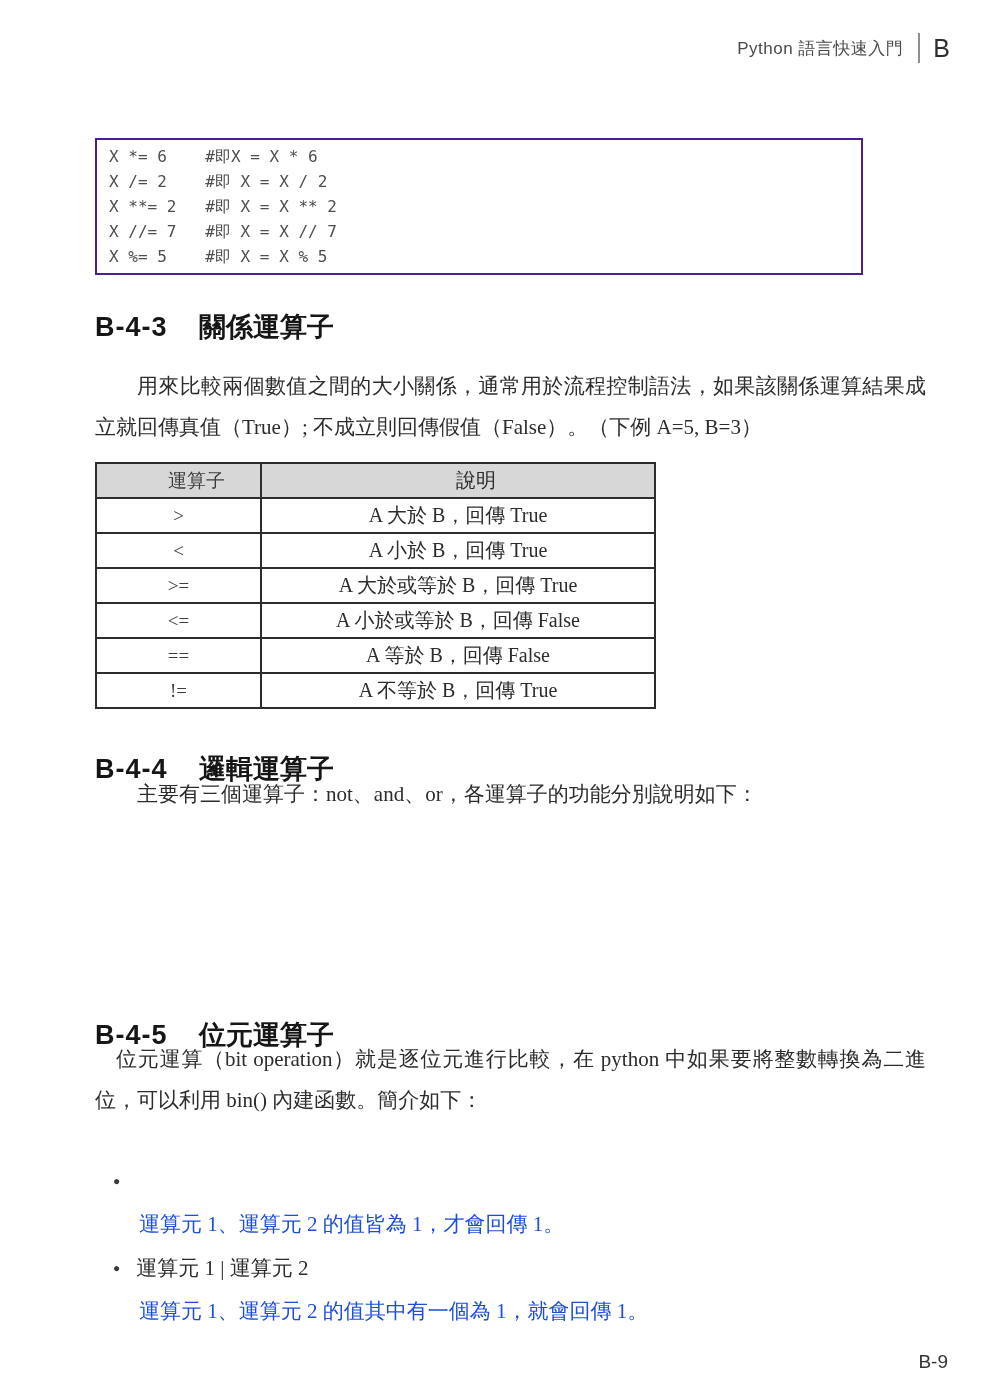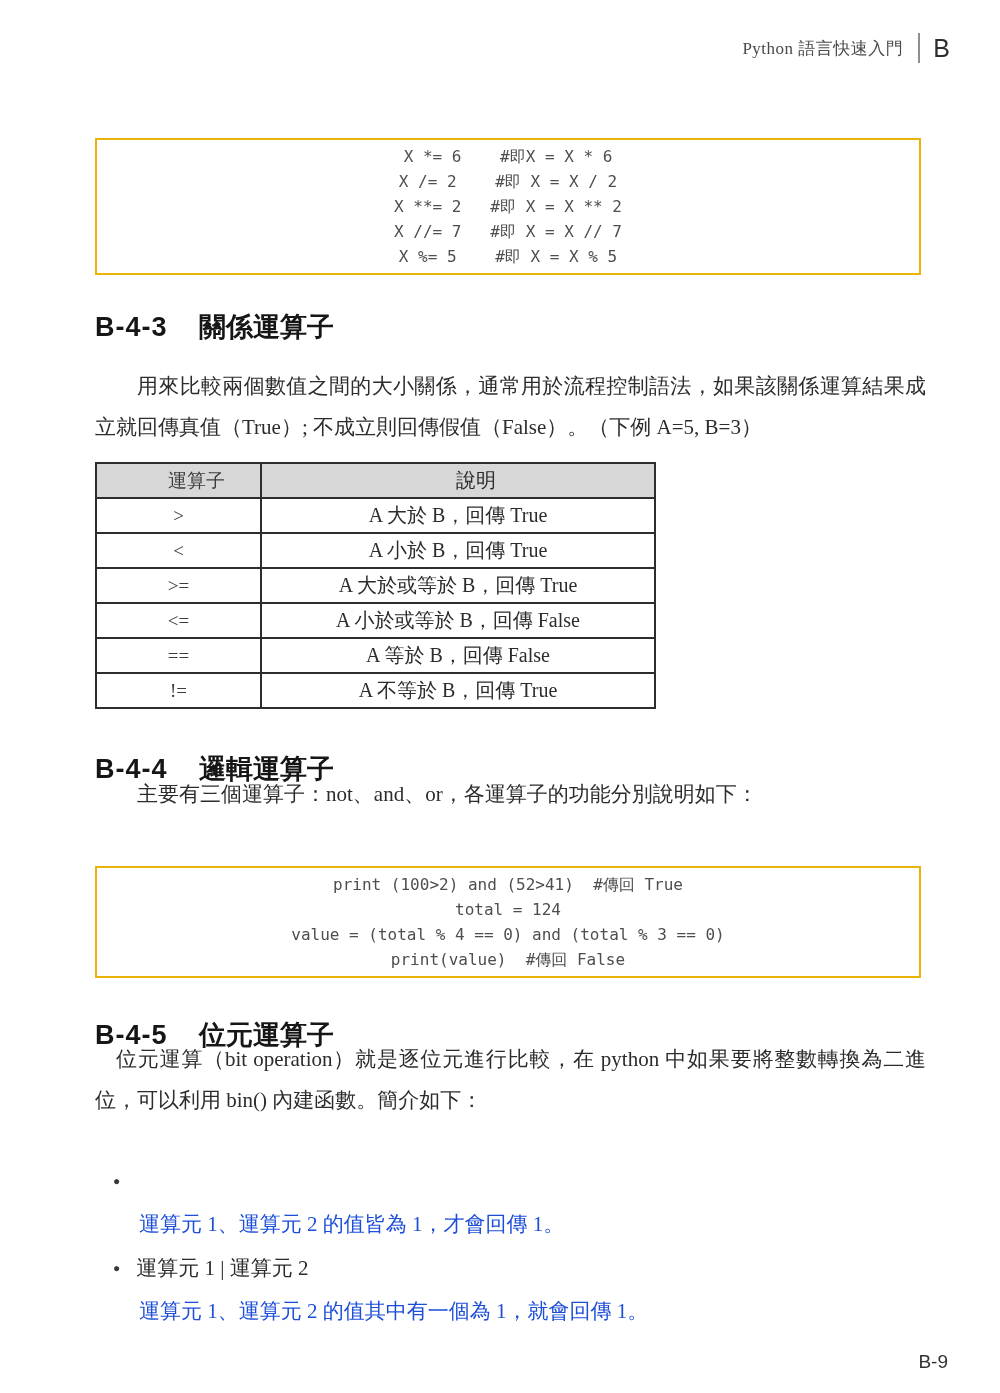--- a/index.html
+++ b/index.html
@@ -13,39 +13,39 @@
     color:#262626;
     overflow:hidden;
   }
 
   
   .page-header {
     position:absolute; top:33px; right:50px;
     display:flex; align-items:center;
   }
   .header-title {
-    font-family:Liberation Serif, serif;
+    font-family:Liberation Sans, sans-serif;
     font-size:17px; color:#4a4a4a; letter-spacing:0.5px;
   }
   .header-divider {
     width:2px; height:30px; background:#8f8f8f;
     margin:0 13px 0 15px;
   }
   .header-chapter {
     font-family:"Liberation Sans", sans-serif;
     font-size:25px; color:#2e2e2e;
   }
 
   
   .code-block {
-    position:absolute; left:95px; width:826px;
-    border:2px solid #eab308; background:#ffffff;
+    position:absolute; left:95px; width:768px;
+    border:2px solid #4c1d95; background:#ffffff;
     padding:4px 12px;
     font-family:"DejaVu Sans Mono", monospace;
-    font-size:16px; color:#4e4e4e;text-align:center;
+    font-size:16px; color:#4e4e4e;
   }
   .code-line { white-space:pre; line-height:25px; }
   #code-assignment { top:138px; }
   #code-logical    { top:866px; }
 
   
   .section-heading {
     position:absolute; left:95px;
     font-family:"Liberation Sans", sans-serif;
     font-weight:bold; font-size:27px; color:#161616;
@@ -163,26 +163,20 @@
       </tr>
     </tbody>
   </table>
 
   <h2 class="section-heading" id="heading-b44">
     <span class="heading-number">B-4-4</span>
     <span class="heading-title">邏輯運算子</span>
   </h2>
   <p class="body-paragraph" id="para-b44">主要有三個運算子：not、and、or，各運算子的功能分別說明如下：</p>
 
-  <div class="code-block" id="code-logical">
-    <div class="code-line">print (100&gt;2) and (52&gt;41)  #傳回 True</div>
-    <div class="code-line">total = 124</div>
-    <div class="code-line">value = (total % 4 == 0) and (total % 3 == 0)</div>
-    <div class="code-line">print(value)  #傳回 False</div>
-  </div>
 
   <h2 class="section-heading" id="heading-b45">
     <span class="heading-number">B-4-5</span>
     <span class="heading-title">位元運算子</span>
   </h2>
   <p class="body-paragraph" id="para-b45">位元運算（bit operation）就是逐位元進行比較，在 python 中如果要將整數轉換為二進位，可以利用 bin() 內建函數。簡介如下：</p>
 
   <div class="bullet-list">
     <div class="bullet-item">
       <div class="bullet-title-line">

